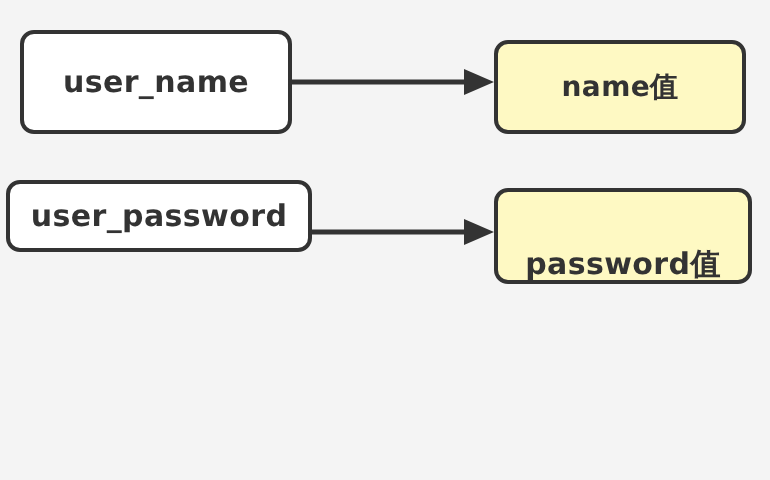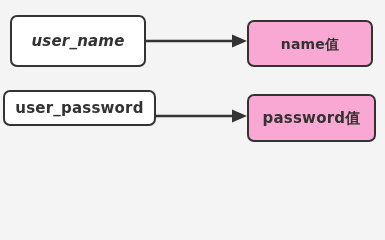--- a/index.html
+++ b/index.html
@@ -30,30 +30,29 @@
     color: #333333;
     font-weight: bold;
     line-height: 1;
     letter-spacing: 0.2px;
     white-space: nowrap;
   }
   .node-source {
     background: #ffffff;
   }
   .node-target {
-    background: #f9a8d4;
+    background: #fef9c3;
   }
   
   #node-user-name {
     left: 10px;
     top: 15px;
     width: 136px;
     height: 52px;
     font-size: 15px;
-    font-style: italic;
   }
   #node-name-value {
     left: 247px;
     top: 20px;
     width: 126px;
     height: 47px;
     font-size: 14px;
   }
   
   #node-user-password {
@@ -62,20 +61,21 @@
     width: 153px;
     height: 36px;
     font-size: 15px;
   }
   #node-password-value {
     left: 247px;
     top: 94px;
     width: 129px;
     height: 48px;
     font-size: 15px;
+    align-items: flex-end;
   }
   .edge {
     position: absolute;
     overflow: visible;
   }
   #edge-1 { left: 144px; top: 30px; }
   #edge-2 { left: 154px; top: 105px; }
 </style>
 </head>
 <body>

